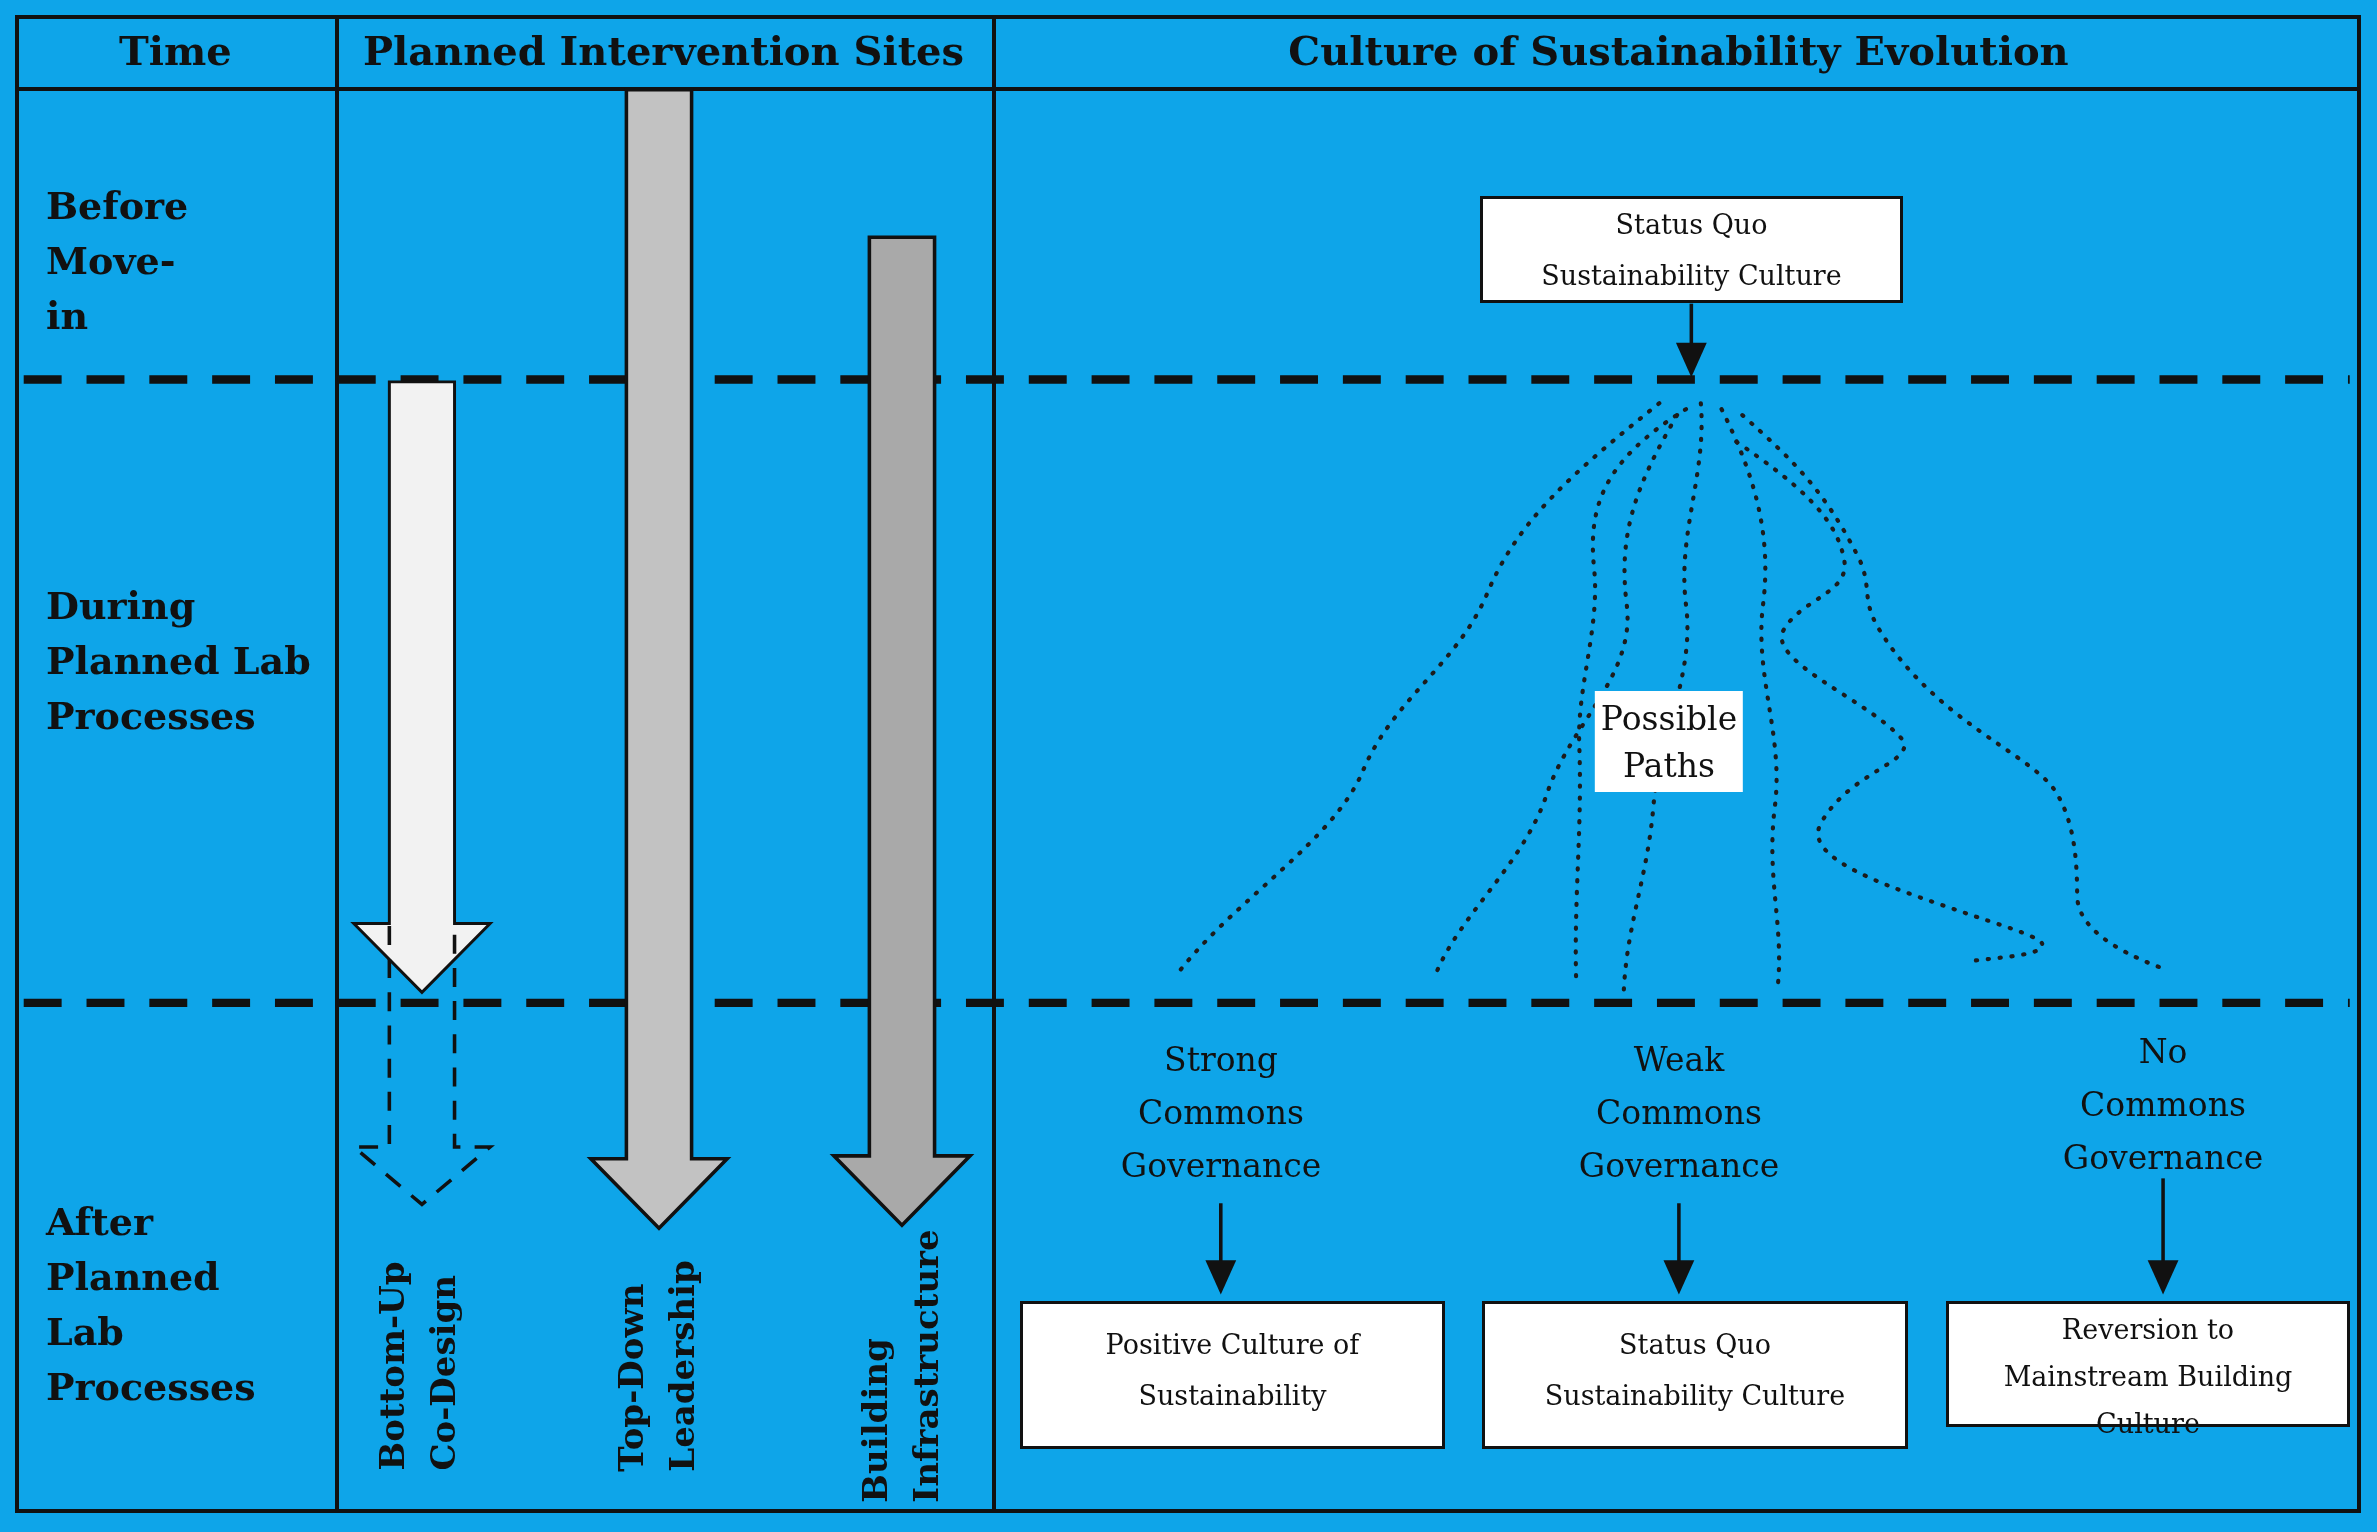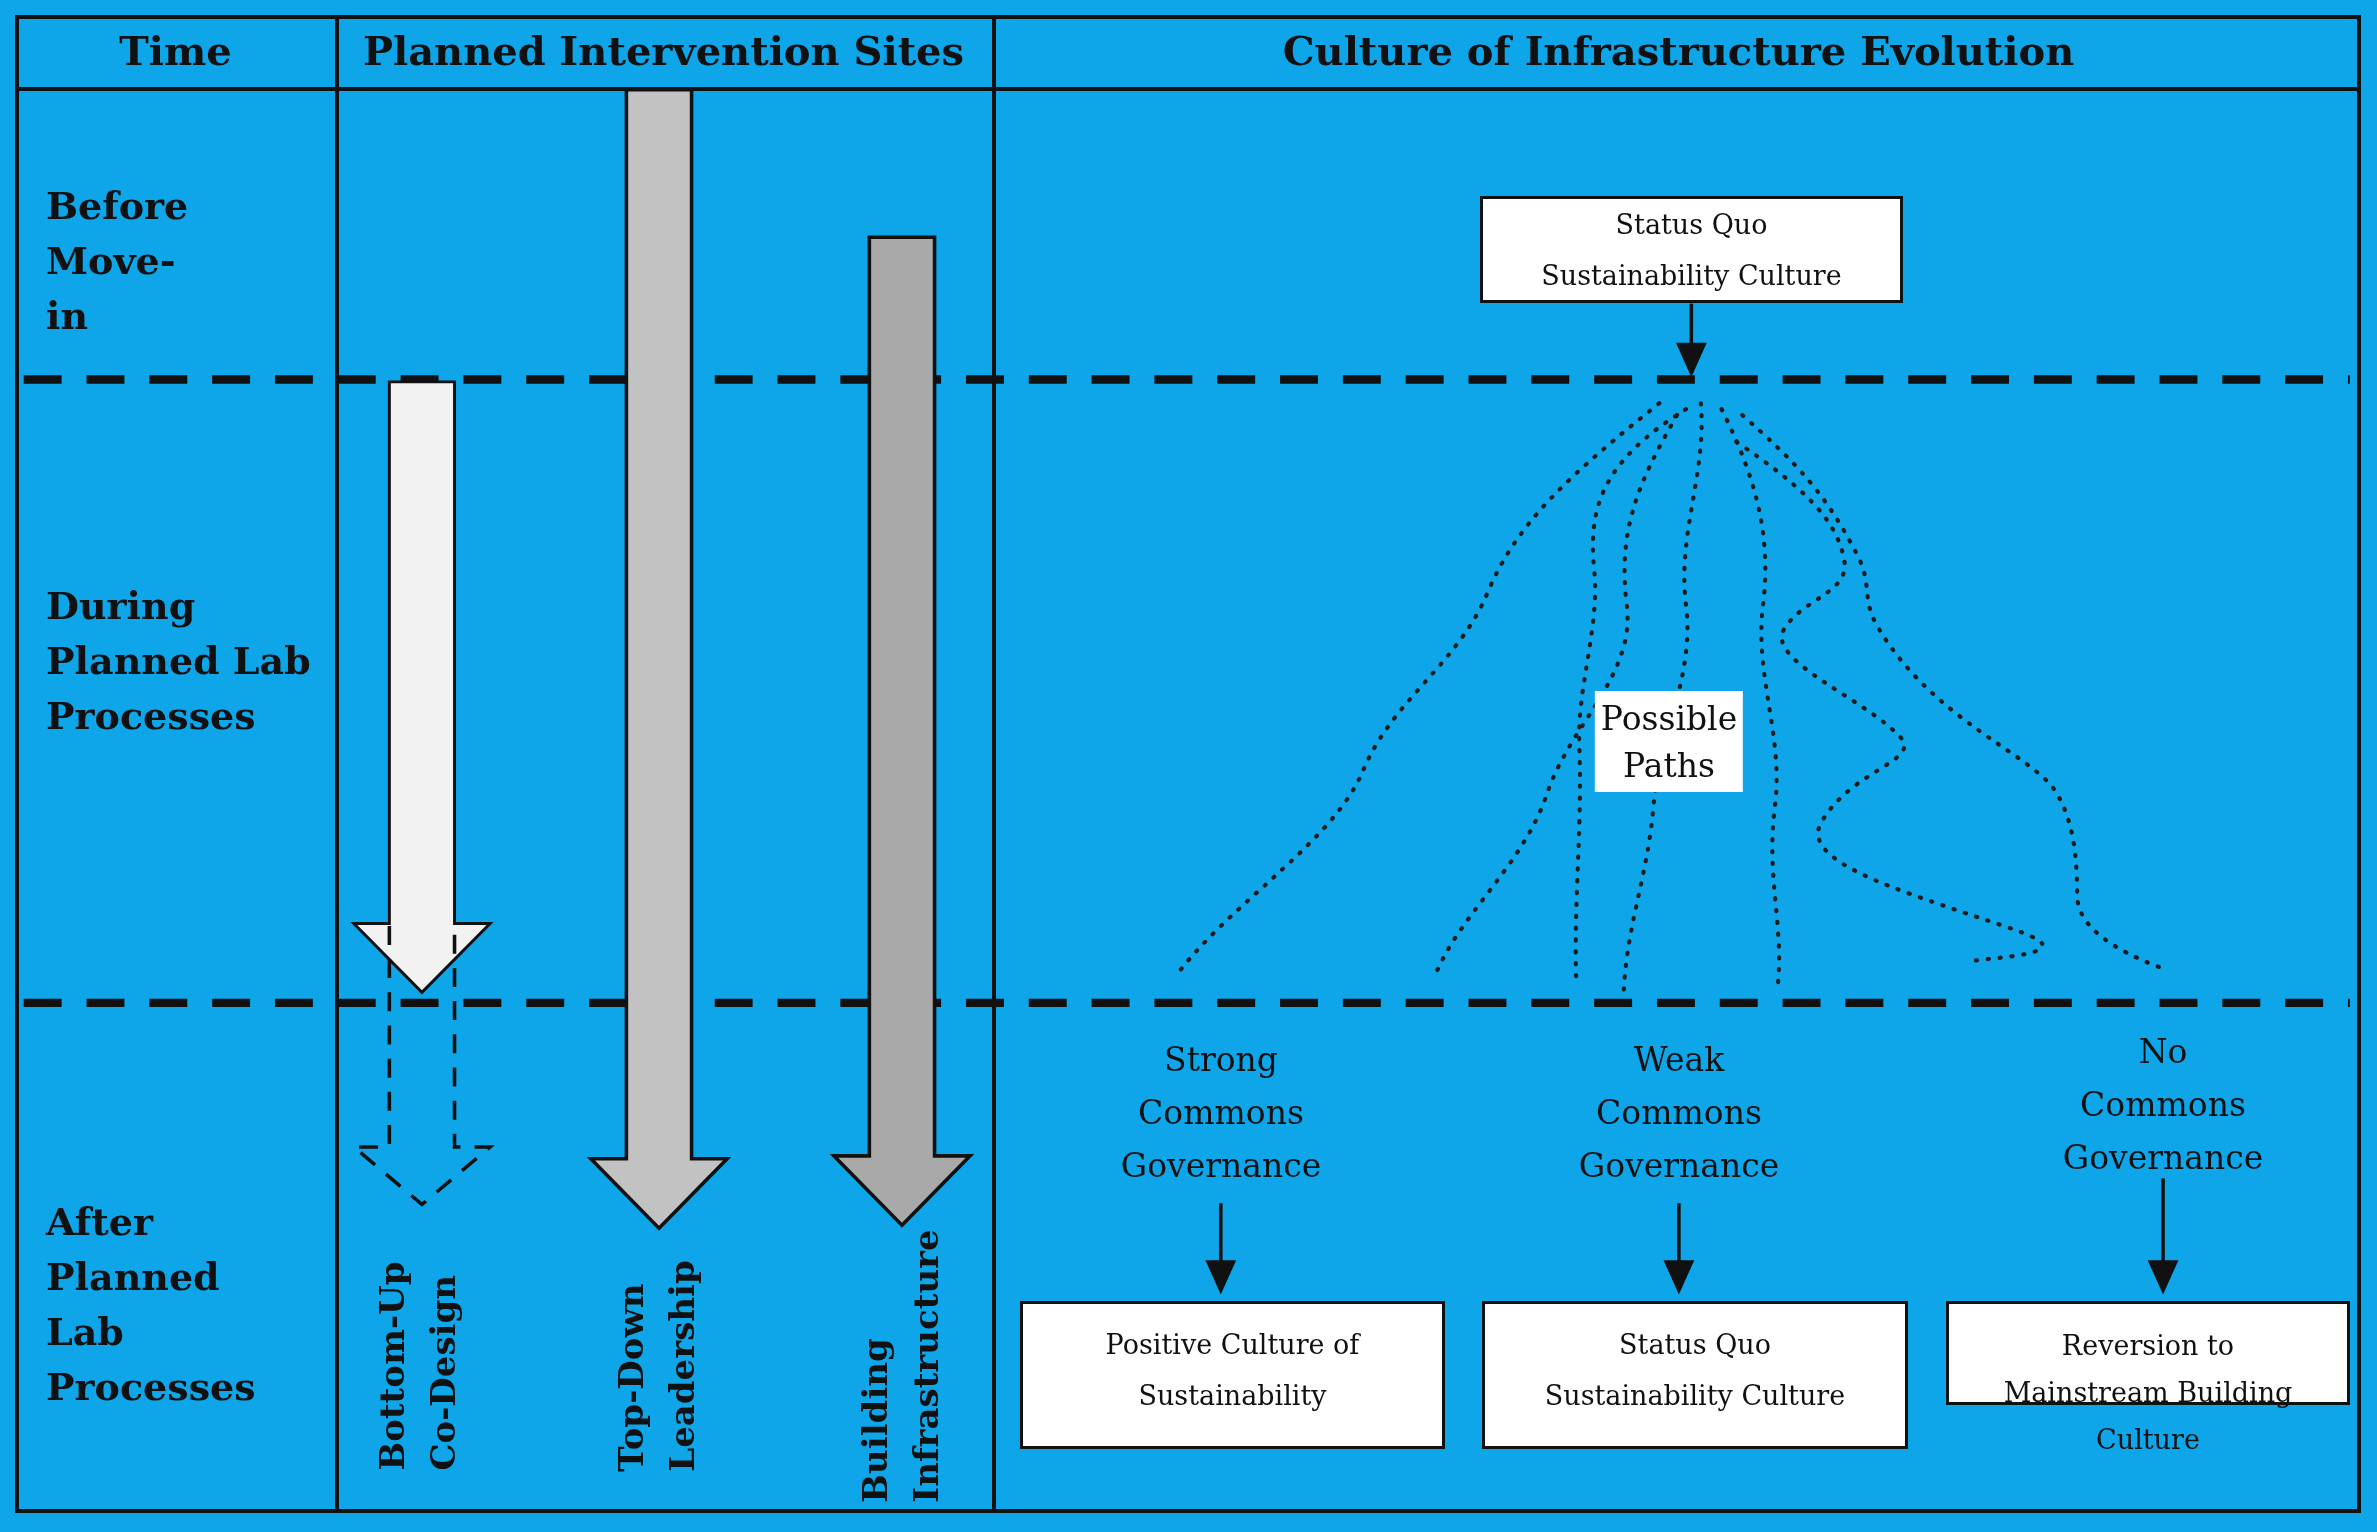--- a/index.html
+++ b/index.html
@@ -47,21 +47,21 @@
 
 <div class="canvas">
 
   <div class="frame"></div>
   <div class="vline" style="left:335px;"></div>
   <div class="vline" style="left:992px;"></div>
   <div class="hline-header"></div>
 
   <div class="hdr" style="left:15.4px;width:320px;">Time</div>
   <div class="hdr" style="left:335px;width:657px;">Planned Intervention Sites</div>
-  <div class="hdr" style="left:992px;width:1373px;">Culture of Infrastructure Evolution</div>
+  <div class="hdr" style="left:992px;width:1373px;">Culture of Sustainability Evolution</div>
 
   <div class="rowlabel" style="top:178px;width:273px;">Before Move-
 in</div>
   <div class="rowlabel" style="top:1194px;width:279px;">After Planned
 Lab Processes</div>
   <div class="rowlabel" style="top:578px;width:273px;">During
 Planned Lab
 Processes</div>
 
   <svg class="overlay" viewBox="0 0 4011 2586">
@@ -118,21 +118,21 @@
   <div class="govlabel" style="left:1679px;top:1033px;">Weak
 Commons
 Governance</div>
   <div class="govlabel" style="left:2163px;top:1025px;">No Commons
 Governance</div>
 
   <div class="obox" style="left:1020px;top:1301px;width:425px;height:148px;padding-top:15.4px;">Positive Culture of
 Sustainability</div>
   <div class="obox" style="left:1482px;top:1301px;width:426px;height:148px;padding-top:15.4px;">Status Quo
 Sustainability Culture</div>
-  <div class="obox" style="left:1946px;top:1301px;width:404px;height:104px;padding-top:18px;line-height:47px;">Reversion to
+  <div class="obox" style="left:1946px;top:1301px;width:404px;height:126px;padding-top:2px;line-height:47px;">Reversion to
 Mainstream Building
 Culture</div>
 
   <div class="rotlabel" style="left:418px;top:1366px;">Bottom-Up
 Co-Design</div>
   <div class="rotlabel" style="left:657px;top:1366px;">Top-Down
 Leadership</div>
   <div class="rotlabel" style="left:901px;top:1366px;">Building
 Infrastructure</div>
 

